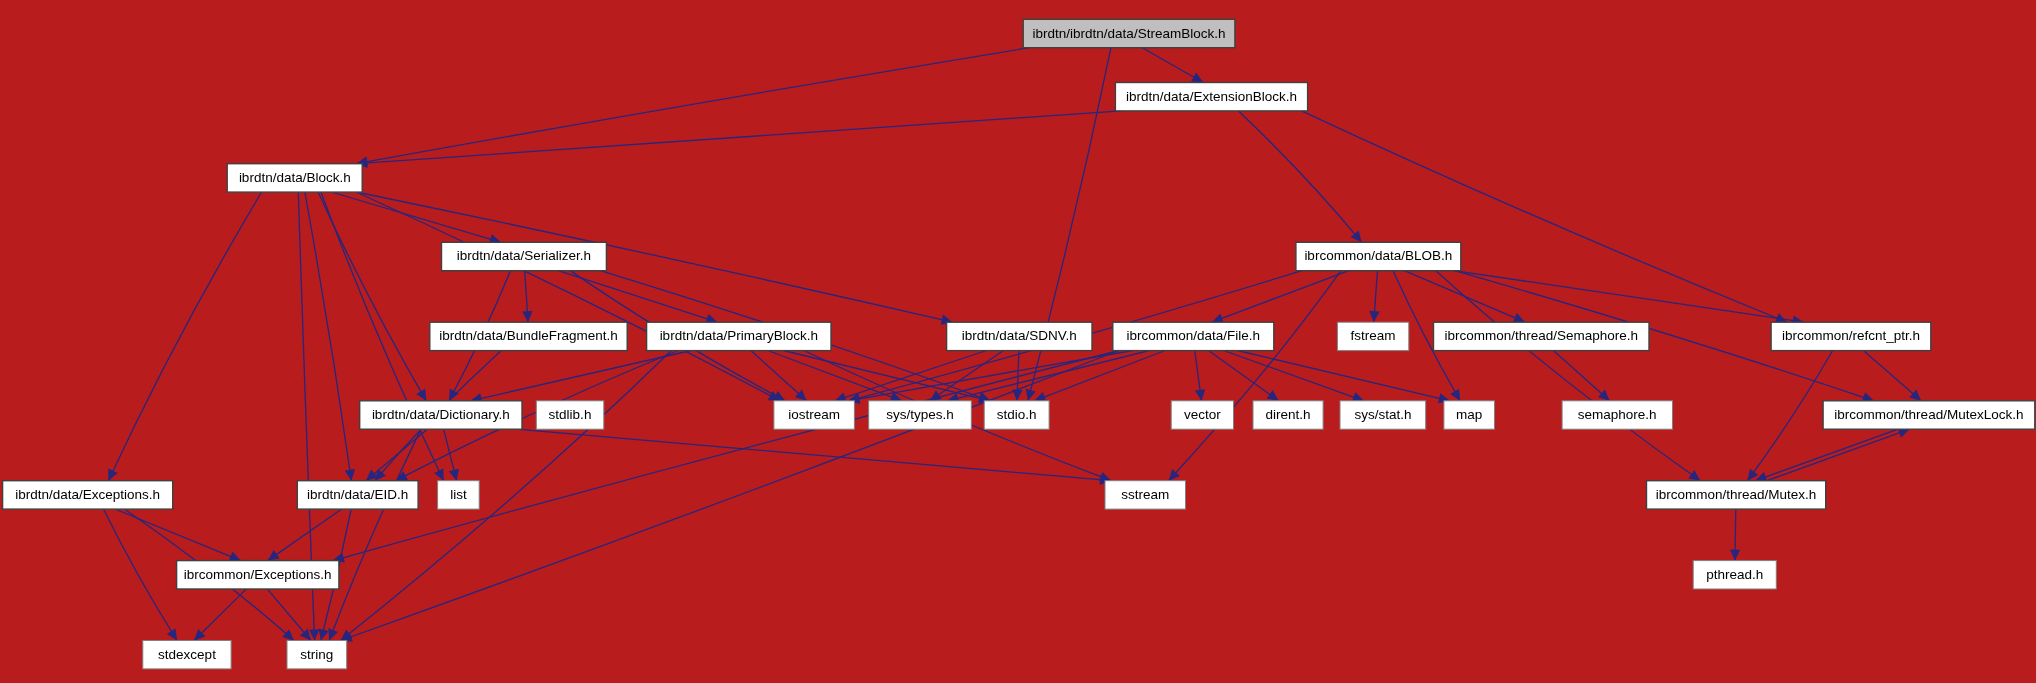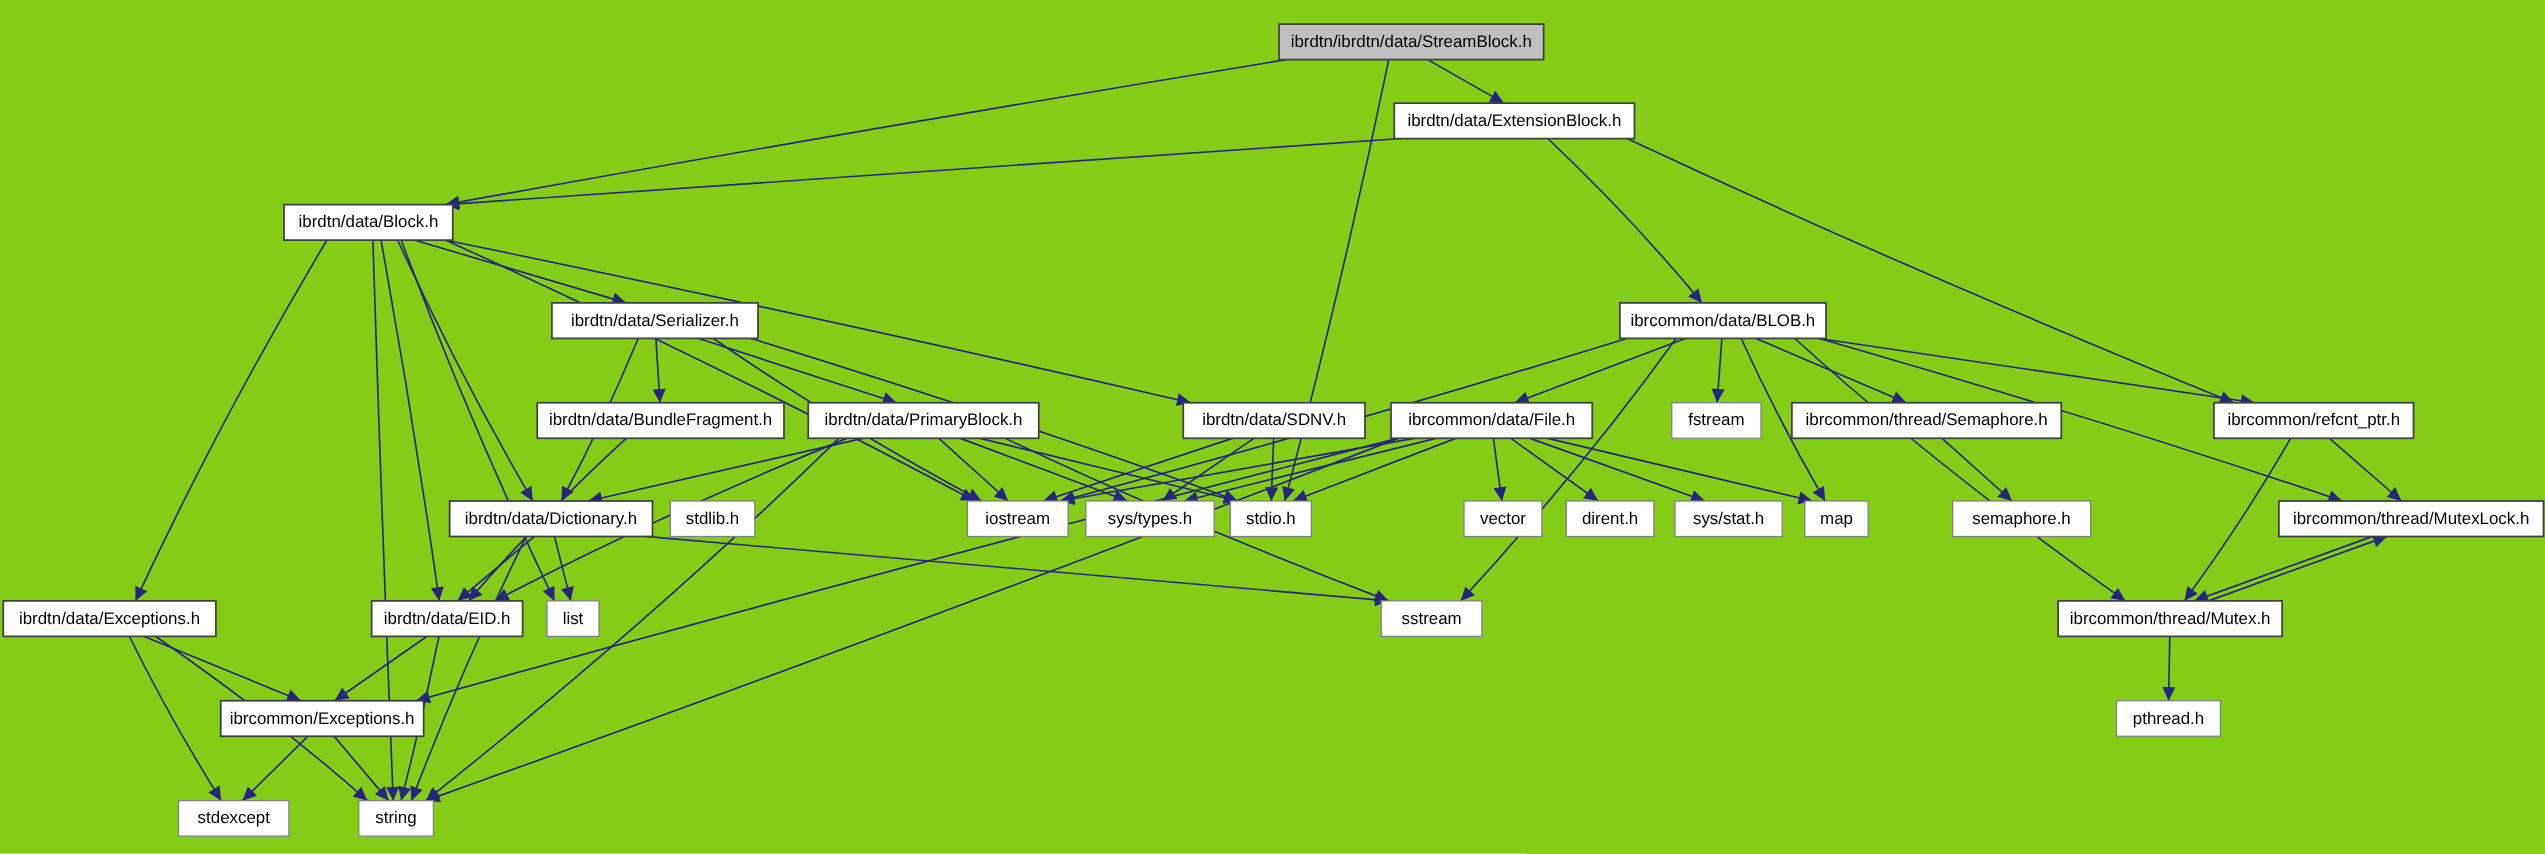--- a/index.html
+++ b/index.html
@@ -4,21 +4,21 @@
 <style>
   html, body {
     margin: 0;
     padding: 0;
     background: #ffffff;
   }
   #canvas-wrap {
     position: relative;
     width: 2036px;
     height: 683px;
-    background: #84cc16;
+    background: #b91c1c;
     overflow: hidden;
   }
   svg#graph {
     display: block;
     width: 2036px;
     height: 683px;
     font-family: "Liberation Sans", sans-serif;
   }
   .node-box {
     fill: #ffffff;

